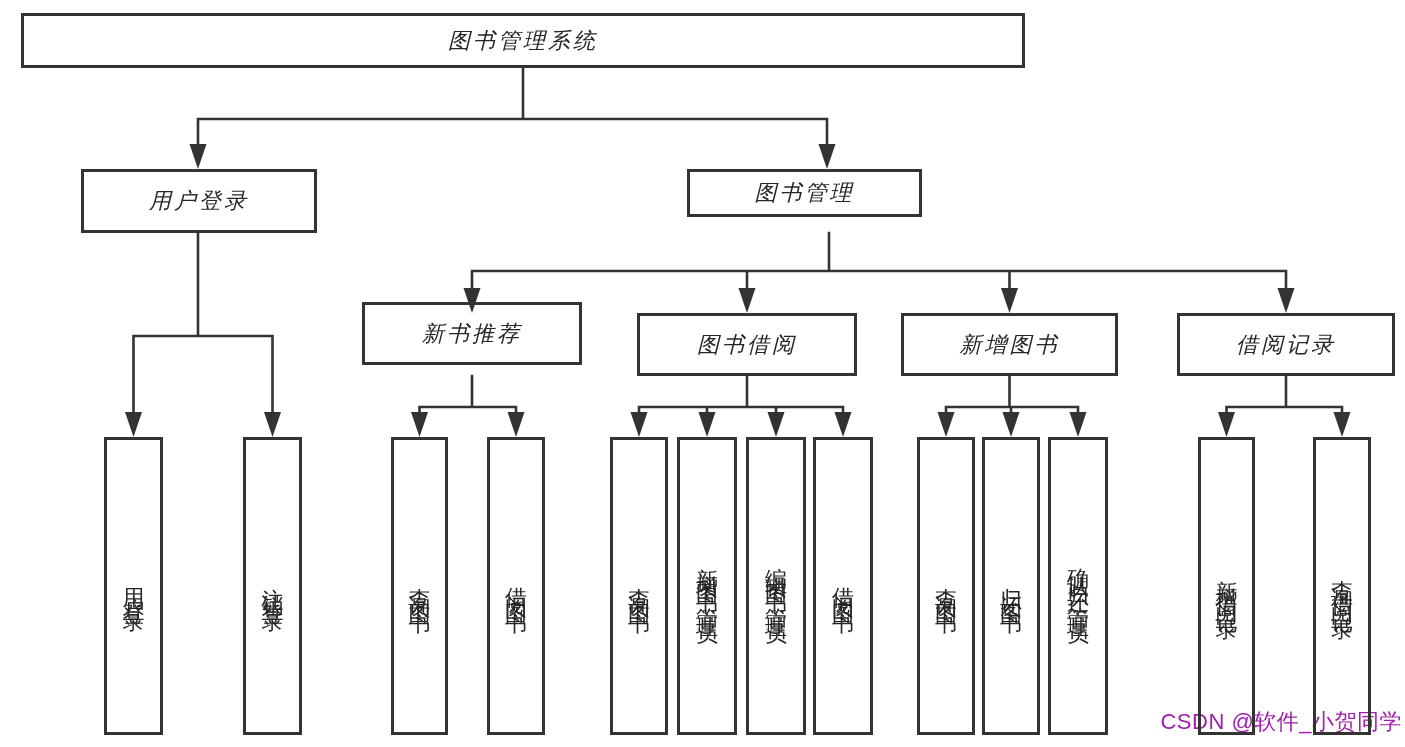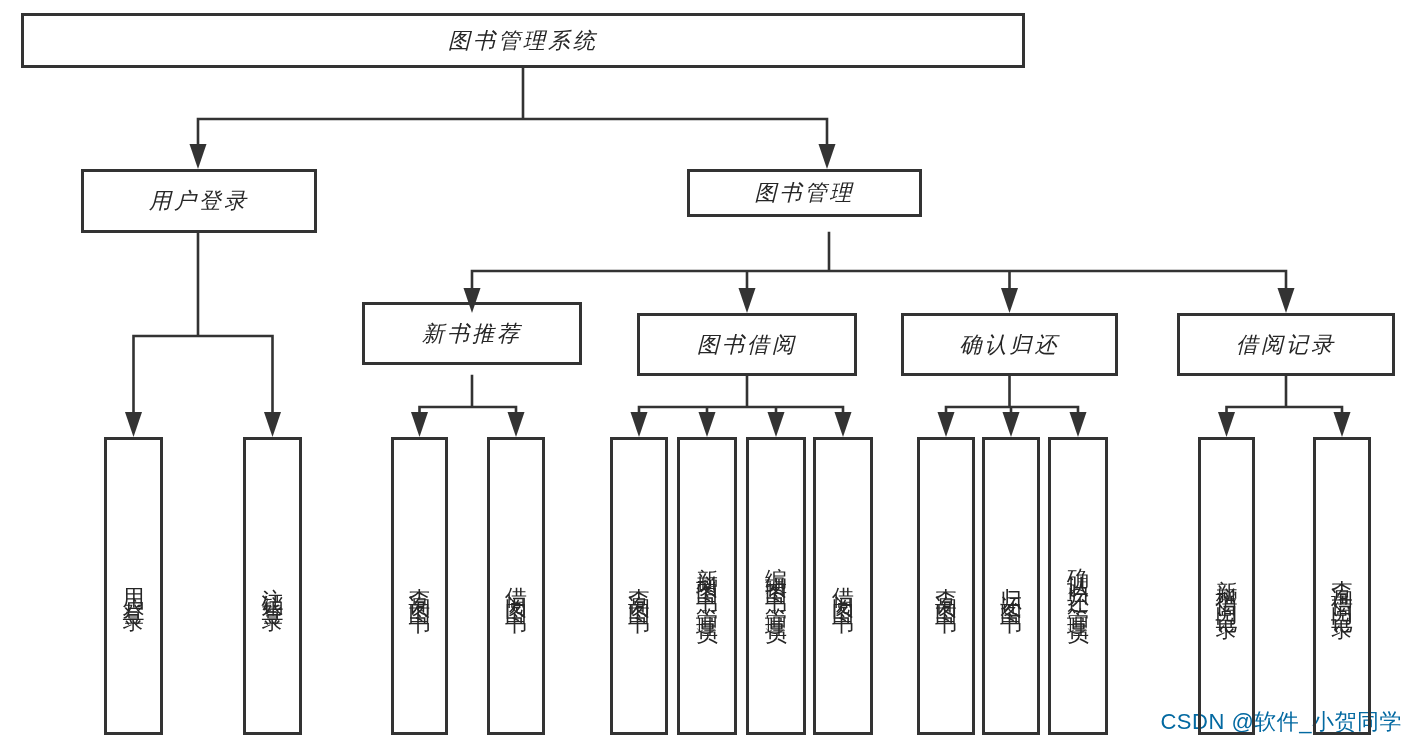--- a/index.html
+++ b/index.html
@@ -54,21 +54,21 @@
     font-size: 22px;
     letter-spacing: 8px;
     line-height: 1;
   }
   .watermark {
     position: absolute;
     right: 3px;
     top: 707px;
     font-size: 22px;
     letter-spacing: 0.5px;
-    color: #0369a1;
+    color: #a21caf;
     z-index: 0;
     white-space: nowrap;
   }
 </style>
 </head>
 <body>
 
 <div class="canvas">
 
   <div class="watermark">CSDN @软件_小贺同学</div>
@@ -120,21 +120,21 @@
     <span>图书管理</span>
   </div>
 
   <div class="node h" style="left:362px;top:302px;width:220px;height:63px">
     <span>新书推荐</span>
   </div>
   <div class="node h" style="left:637px;top:313px;width:220px;height:63px">
     <span>图书借阅</span>
   </div>
   <div class="node h" style="left:901px;top:313px;width:217px;height:63px">
-    <span>确认归还</span>
+    <span>新增图书</span>
   </div>
   <div class="node h" style="left:1177px;top:313px;width:218px;height:63px">
     <span>借阅记录</span>
   </div>
 
   <div class="node v" style="left:104px;top:437px;width:59px;height:298px">
     <span>用户登录</span>
   </div>
   <div class="node v" style="left:243px;top:437px;width:59px;height:298px">
     <span>注销登录</span>

